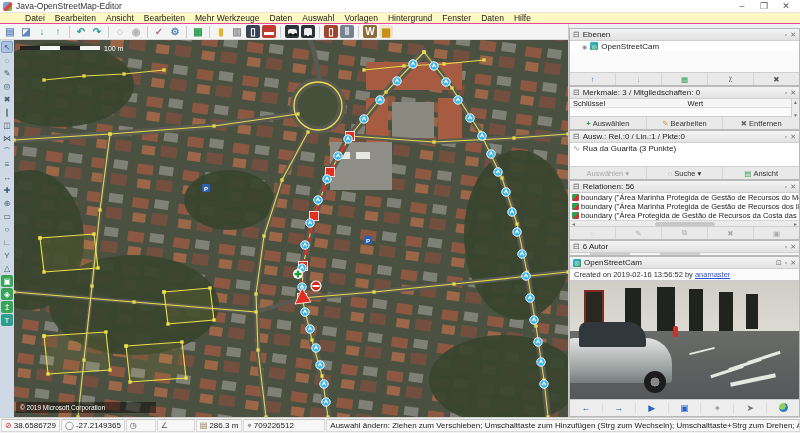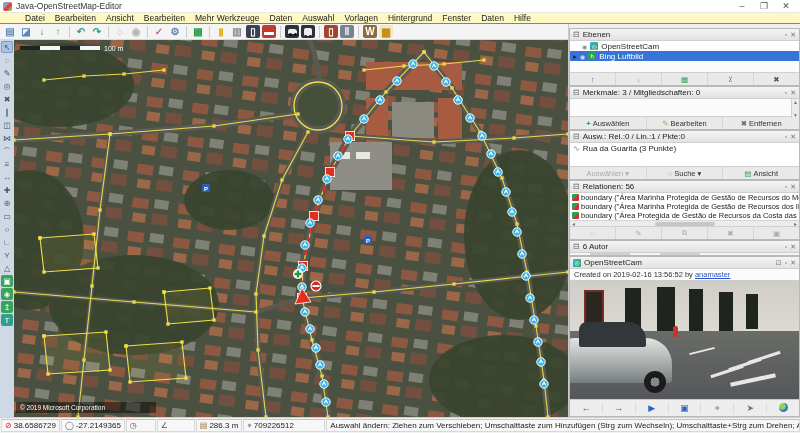--- a/index.html
+++ b/index.html
@@ -446,45 +446,43 @@
             <span>▫</span>
             <span>✕</span>
           </span>
       </div>
       <div class="lyr-row">
         <span style="width:7px"></span>
         <span class="eye">◉</span>
         <span class="lyr-ico" style="background:linear-gradient(135deg,#35b6e9,#2e9e4f)">◎</span>
         <span>OpenStreetCam</span>
       </div>
-      <div class="lyr-row rowsel">
-        <span style="color:#111;font-size:6px">➤</span>
-        <span class="eye" style="color:#dce6f5">◉</span>
-        <span class="lyr-ico" style="background:#2e9e4f">b</span>
-        <span>Bing Luftbild</span>
-      </div>
       <div class="btnrow">
         <span class="bt" style="color:#2f6fd0">↑</span>
         <span class="bt" style="color:#999">↓</span>
         <span class="bt" style="color:#2e9e4f">▦</span>
         <span class="bt">⁒</span>
         <span class="bt" style="color:#555">✖</span>
       </div>
     </div>
 
     <div class="panel" style="height:44px">
       <div class="phead">
         <span class="col">⊟</span>
         <span>Merkmale: 3 / Mitgliedschaften: 0</span>
         <span class="hic">
             <span>▫</span>
             <span>✕</span>
           </span>
       </div>
       <div class="tagbody">
+        <div class="taghead">
+          <div>Schlüssel</div>
+          <div>Wert</div>
+        </div>
         <div class="vscroll">
             <span>▲</span>
             <span>▼</span>
           </div>
       </div>
       <div class="btnrow">
         <span class="bt">
             <span style="color:#2e9e4f;font-weight:bold">+</span>
             <span>Auswählen</span>
           </span>

